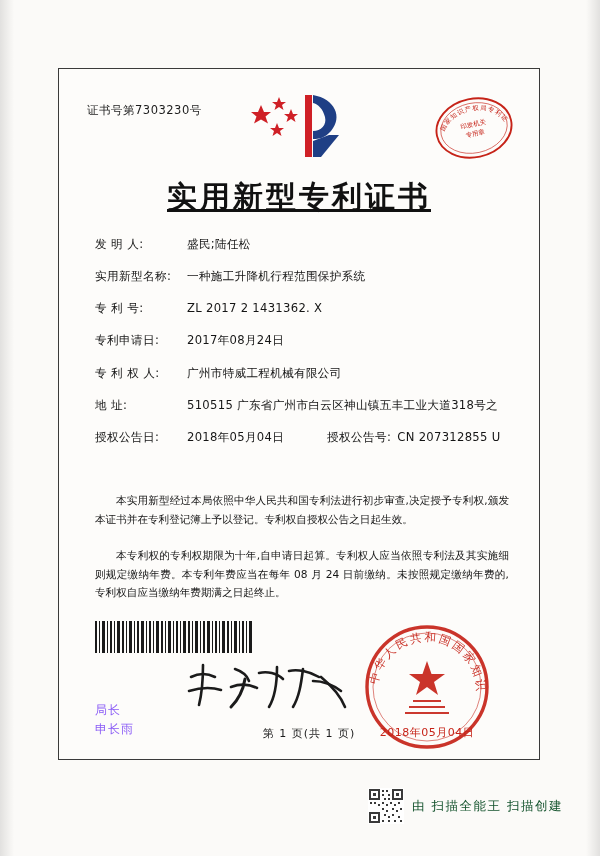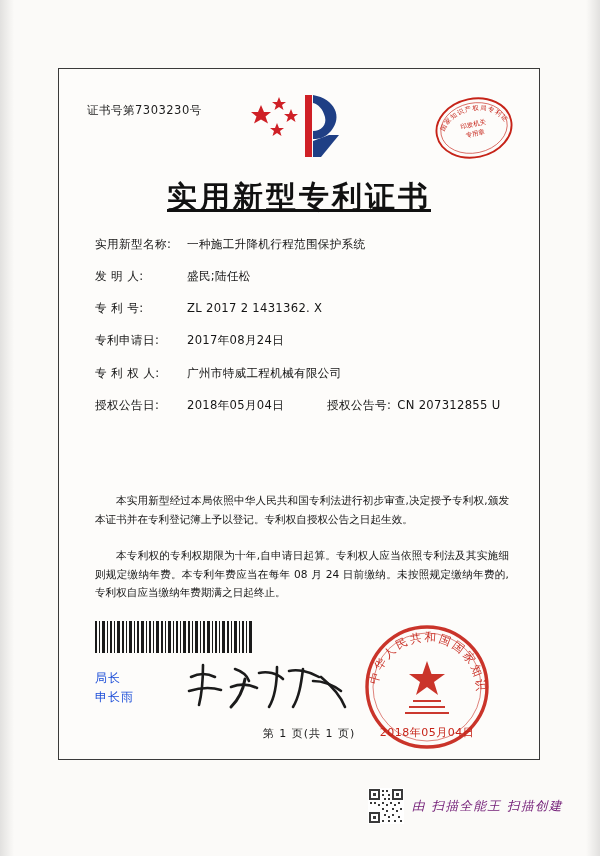--- a/index.html
+++ b/index.html
@@ -143,24 +143,24 @@
     left: 36px;
     top: 552px;
     width: 158px;
     height: 32px;
   }
 
   
   .sig-labels {
     position: absolute;
     left: 36px;
-    top: 600px;
+    top: 632px;
     font-size: 12px;
     line-height: 1.55;
-    color: #1d4ed8;
+    color: #8b5cf6;
     letter-spacing: 1px;
   }
   .handwriting {
     position: absolute;
     left: 122px;
     top: 588px;
     width: 180px;
     height: 56px;
   }
 
@@ -204,24 +204,23 @@
     align-items: center;
     gap: 8px;
   }
   .qr {
     width: 36px;
     height: 36px;
     flex: 0 0 auto;
   }
   .scan-text {
     font-size: 12.5px;
-    color: #701a75;
+    color: #14532d;
     letter-spacing: 1.5px;
     white-space: nowrap;
-    font-style: italic;
   }
 
   
   .edge-shadow-l {
     position: absolute;
     left: 0; top: 0;
     width: 14px; height: 856px;
     background: linear-gradient(to right, rgba(0,0,0,0.10), rgba(0,0,0,0));
   }
   .edge-shadow-r {
@@ -270,39 +269,43 @@
           <path d="M66 8 L66 70 L73 70 L73 8 Z" fill="#cf2026"></path>
           <path d="M74 8 C96 12, 104 30, 92 44 C86 51, 80 52, 74 52 L74 44 C82 44, 88 38, 86 30 C84 22, 79 17, 74 16 Z" fill="#1f3f85"></path>
           <path d="M74 54 L74 70 L82 70 L100 48 L90 48 Z" fill="#1f3f85"></path>
         </svg>
       </div>
 
       <div class="cert-title">实用新型专利证书</div>
 
       <div class="fields">
         <div class="frow">
+          <span class="flabel wide">发 明 人:</span>
+          <span class="fvalue">盛民;陆任松</span>
+        </div>
+        <div class="frow">
           <span class="flabel wide">实用新型名称:</span>
           <span class="fvalue">一种施工升降机行程范围保护系统</span>
         </div>
         <div class="frow">
-          <span class="flabel wide">发 明 人:</span>
-          <span class="fvalue">盛民;陆任松</span>
-        </div>
-        <div class="frow">
           <span class="flabel wide">专 利 号:</span>
           <span class="fvalue">ZL 2017 2 1431362. X</span>
         </div>
         <div class="frow">
           <span class="flabel wide">专利申请日:</span>
           <span class="fvalue">2017年08月24日</span>
 
         </div>
         <div class="frow">
           <span class="flabel wide">专 利 权 人:</span>
           <span class="fvalue">广州市特威工程机械有限公司</span>
+        </div>
+        <div class="frow">
+          <span class="flabel wide">地      址:</span>
+          <span class="fvalue">510515 广东省广州市白云区神山镇五丰工业大道318号之</span>
         </div>
         <div class="frow split">
           <span class="left">
             <span class="flabel wide">授权公告日:</span>
             <span class="fvalue">2018年05月04日</span>
           </span>
           <span class="right">
             <span class="flabel">授权公告号:</span>
             <span class="fvalue">CN 207312855 U</span>
           </span>

